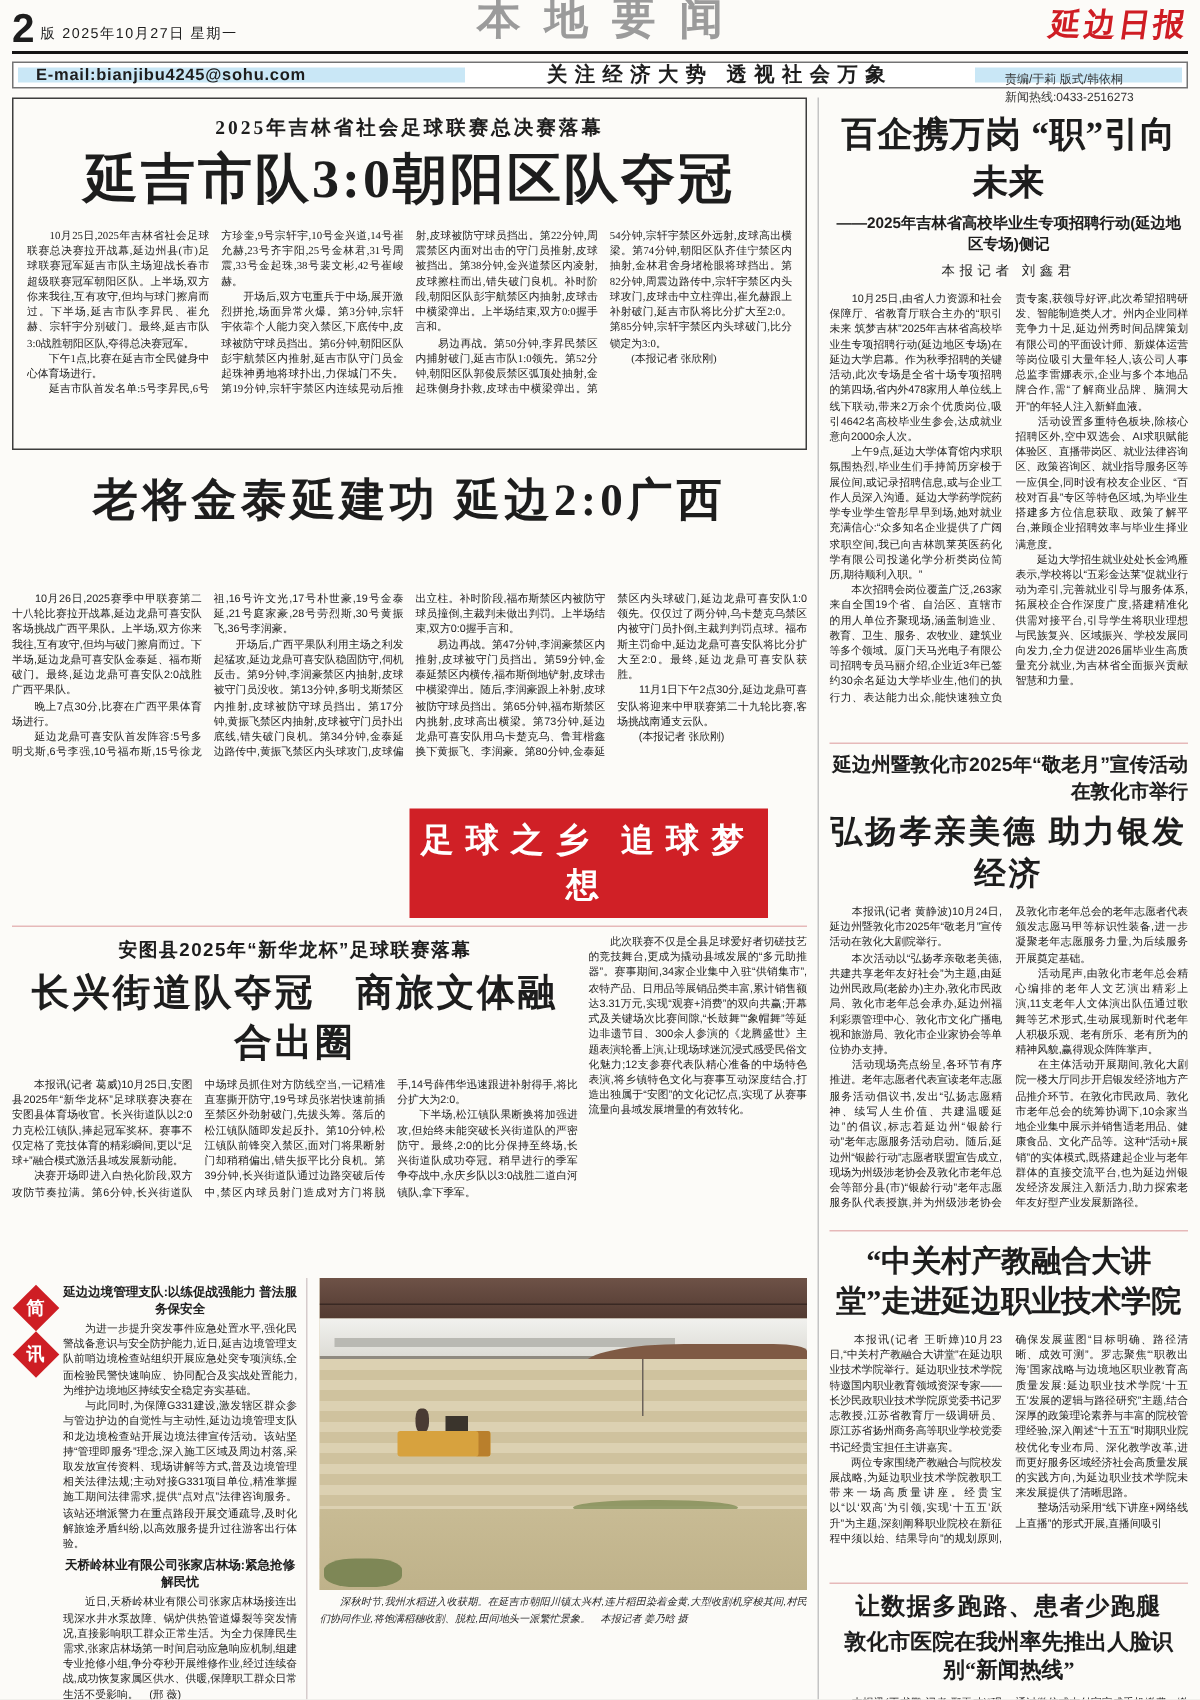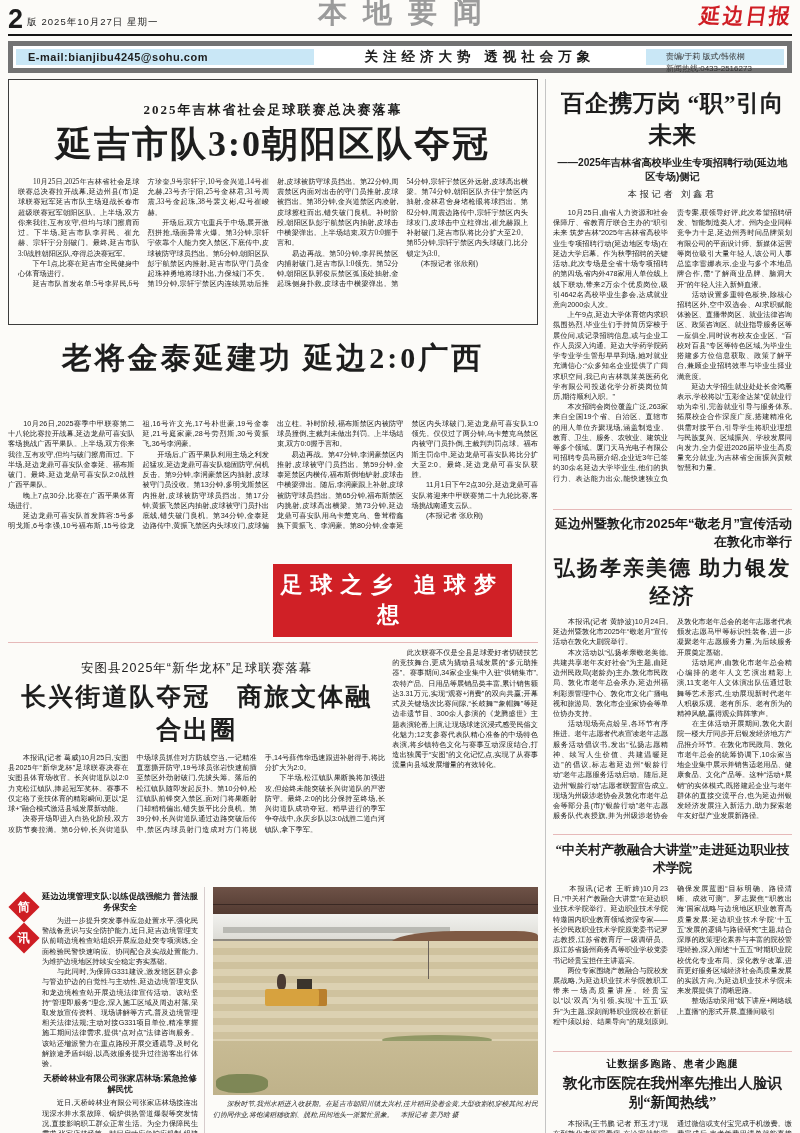--- a/index.html
+++ b/index.html
@@ -14,55 +14,55 @@
   .hdr-left { position:absolute; left:0; bottom:3px; display:flex; align-items:flex-end; gap:4px; }
   .hdr-pageno { font-size:27px; font-weight:bold; line-height:0.85; }
   .hdr-meta { font-size:9.5px; padding-bottom:2px; letter-spacing:1px; }
   .hdr-section { position:absolute; left:50%; bottom:1px; transform:translateX(-50%);
     font-family:"Liberation Serif","DejaVu Serif",serif; font-size:29px; font-weight:bold;
     color:#9b9b9b; letter-spacing:16px; white-space:nowrap; text-indent:16px; }
   .hdr-logo { position:absolute; right:0; bottom:4px; color:#cf1d24;
     font-family:"Liberation Serif","DejaVu Serif",serif; font-weight:bold;
     font-size:21px; letter-spacing:2px; transform:skewX(-8deg); }
   
-  .subbar { display:flex; align-items:stretch; height:32px; margin:5px 8px 6px 8px;
-    border:5px solid #737373; background:#fff; }
+  .subbar { display:flex; align-items:stretch; height:18px; margin:5px 8px 6px 8px;
+    border:1px solid #737373; background:#fff; }
   .sub-email { background:#c9e7f6; flex:0 0 298px; margin:3px; display:flex; align-items:center;
     padding-left:12px; font-weight:bold; font-size:11px; letter-spacing:0.5px; }
   .sub-slogan { flex:1; display:flex; align-items:center; justify-content:center;
     font-weight:bold; font-size:13.5px; letter-spacing:5px; }
   .sub-right { background:#c9e7f6; flex:0 0 138px; margin:3px; font-size:8px;
     padding:2px 20px; line-height:1.55; color:#333; }
   
   .main { display:flex; padding:0 8px; }
   .colL { width:537px; padding-right:7px; }
   .colR { width:247px; border-left:1px solid #c4c4c4; padding-left:7px; }
   
   .bt { font-size:7.2px; line-height:1.42; text-align:justify; white-space:pre-line; color:#222; }
   .cols4 { column-count:4; column-gap:8px; }
   .cols3 { column-count:3; column-gap:8px; }
   .cols2 { column-count:2; column-gap:9px; }
   .serif { font-family:"Liberation Serif","DejaVu Serif",serif; }
   hr.pink { border:none; border-top:1px solid #e6b9b9; margin:5px 0; }
   
-  .a1 { border:1px solid #3d3d3d; padding:21px 9px 7px 9px; }
+  .a1 { border:1px solid #3d3d3d; padding:10px 9px 7px 9px; }
   .a1 .kicker { font-size:13px; font-weight:bold; text-align:center; letter-spacing:2px; }
   .a1 .title { font-size:36px; font-weight:bold; text-align:center; letter-spacing:2px; margin:1px 0 8px 0; }
   .a1 .body { height:140px; overflow:hidden; }
   
   .a2 .title { font-size:30px; font-weight:bold; text-align:center; letter-spacing:3px; margin:13px 0 8px 0; }
   .a2 .body { height:138px; overflow:hidden;margin-top:40px; }
   .banner { background:#d02026; color:#fff; font-weight:bold; font-size:22px;
     text-align:center; letter-spacing:8px; padding:6px 0 7px 0;
     width:45%; margin:7px 5% 2px auto; font-family:"Liberation Serif","DejaVu Serif",serif; }
   
   .a3 { display:flex; }
   .a3-left { width:72.5%; padding-right:7px; }
   .a3-right { width:27.5%; height:172px; overflow:hidden; }
-  .a3 .kicker { font-size:12.5px; font-weight:normal; text-align:center; letter-spacing:1px; margin-top:12px; }
+  .a3 .kicker { font-size:12.5px; font-weight:bold; text-align:center; letter-spacing:1px; margin-top:2px; }
   .a3 .title { font-size:25px; font-weight:bold; text-align:center; letter-spacing:2px; margin:3px 0 7px 0; }
   .a3 .bodyL { height:128px; overflow:hidden; }
   
   .row-bp { display:flex; margin-top:6px; }
   .briefs { width:37%; padding-right:6px; }
   .briefs-head { display:flex; }
   .diamonds { flex:0 0 34px; padding-top:4px; }
   .dia { width:22px; height:22px; background:#ce1e24; transform:rotate(45deg);
     display:flex; align-items:center; justify-content:center; margin:5px 0 9px 5px; }
   .dia span { transform:rotate(-45deg); color:#fff; font-weight:bold; font-size:12px;
@@ -100,23 +100,23 @@
   
   .a4 .kicker { font-size:13px; font-weight:bold; text-align:center; letter-spacing:3px; margin-top:4px; }
   
   .r1 .title { font-size:23.5px; font-weight:bold; text-align:center; margin-top:8px; letter-spacing:0.5px; }
   .r1 .subtitle { font-size:10.2px; font-weight:bold; text-align:center; margin:5px 0 4px 0; }
   .r1 .byline { font-size:9px; text-align:center; letter-spacing:3px; margin-bottom:7px; }
   .r1 .body { height:296px; overflow:hidden; }
   .r2 .kicker { font-size:13px; font-weight:bold; text-align:right; margin-top:3px; }
   .r2 .title { font-size:21px; font-weight:bold; text-align:center; letter-spacing:2px; margin:3px 0 7px 0; }
   .r2 .body { height:212px; overflow:hidden; }
-  .r3 .title { font-size:13px; font-weight:bold; text-align:center; margin:6px 0 7px 0; }
+  .r3 .title { font-size:20px; font-weight:bold; text-align:center; margin:6px 0 7px 0; }
   .r3 .body { height:162px; overflow:hidden; }
-  .r4 .kicker { font-size:10px; font-weight:bold; text-align:center; margin-top:3px; letter-spacing:1px; }
+  .r4 .kicker { font-size:16px; font-weight:bold; text-align:center; margin-top:3px; letter-spacing:1px; }
   .r4 .title { font-size:14.6px; font-weight:bold; text-align:center; margin:3px 0 7px 0; }
   .r4 .body { height:168px; overflow:hidden; }
 </style>
 </head>
 <body>
 
 <div class="page">
 
   <div class="hdr">
     <div class="hdr-left">

